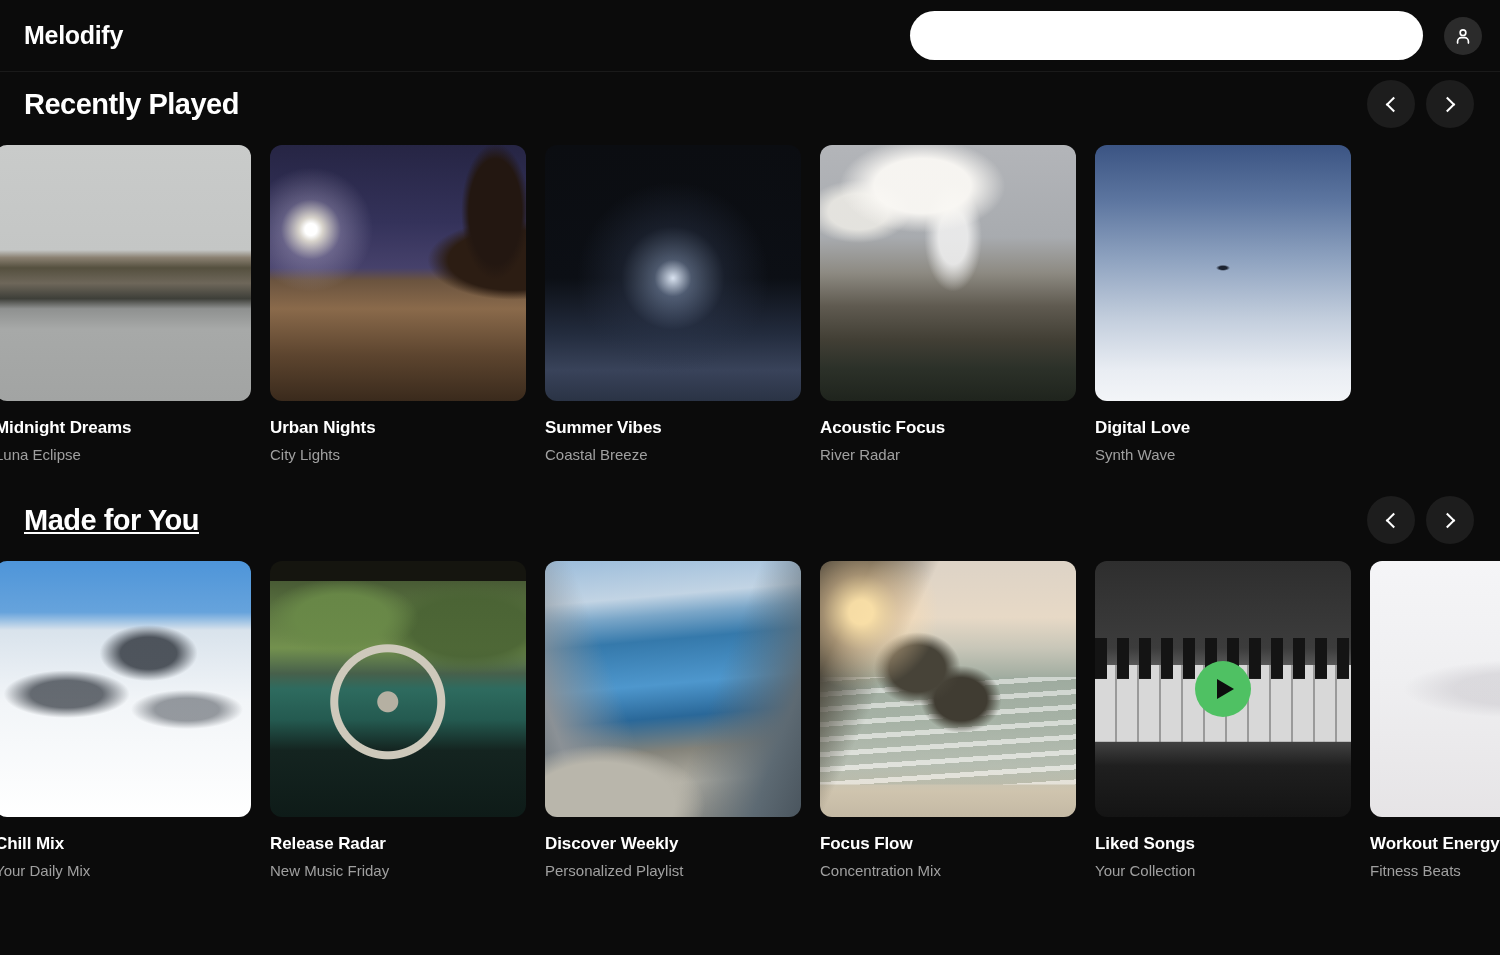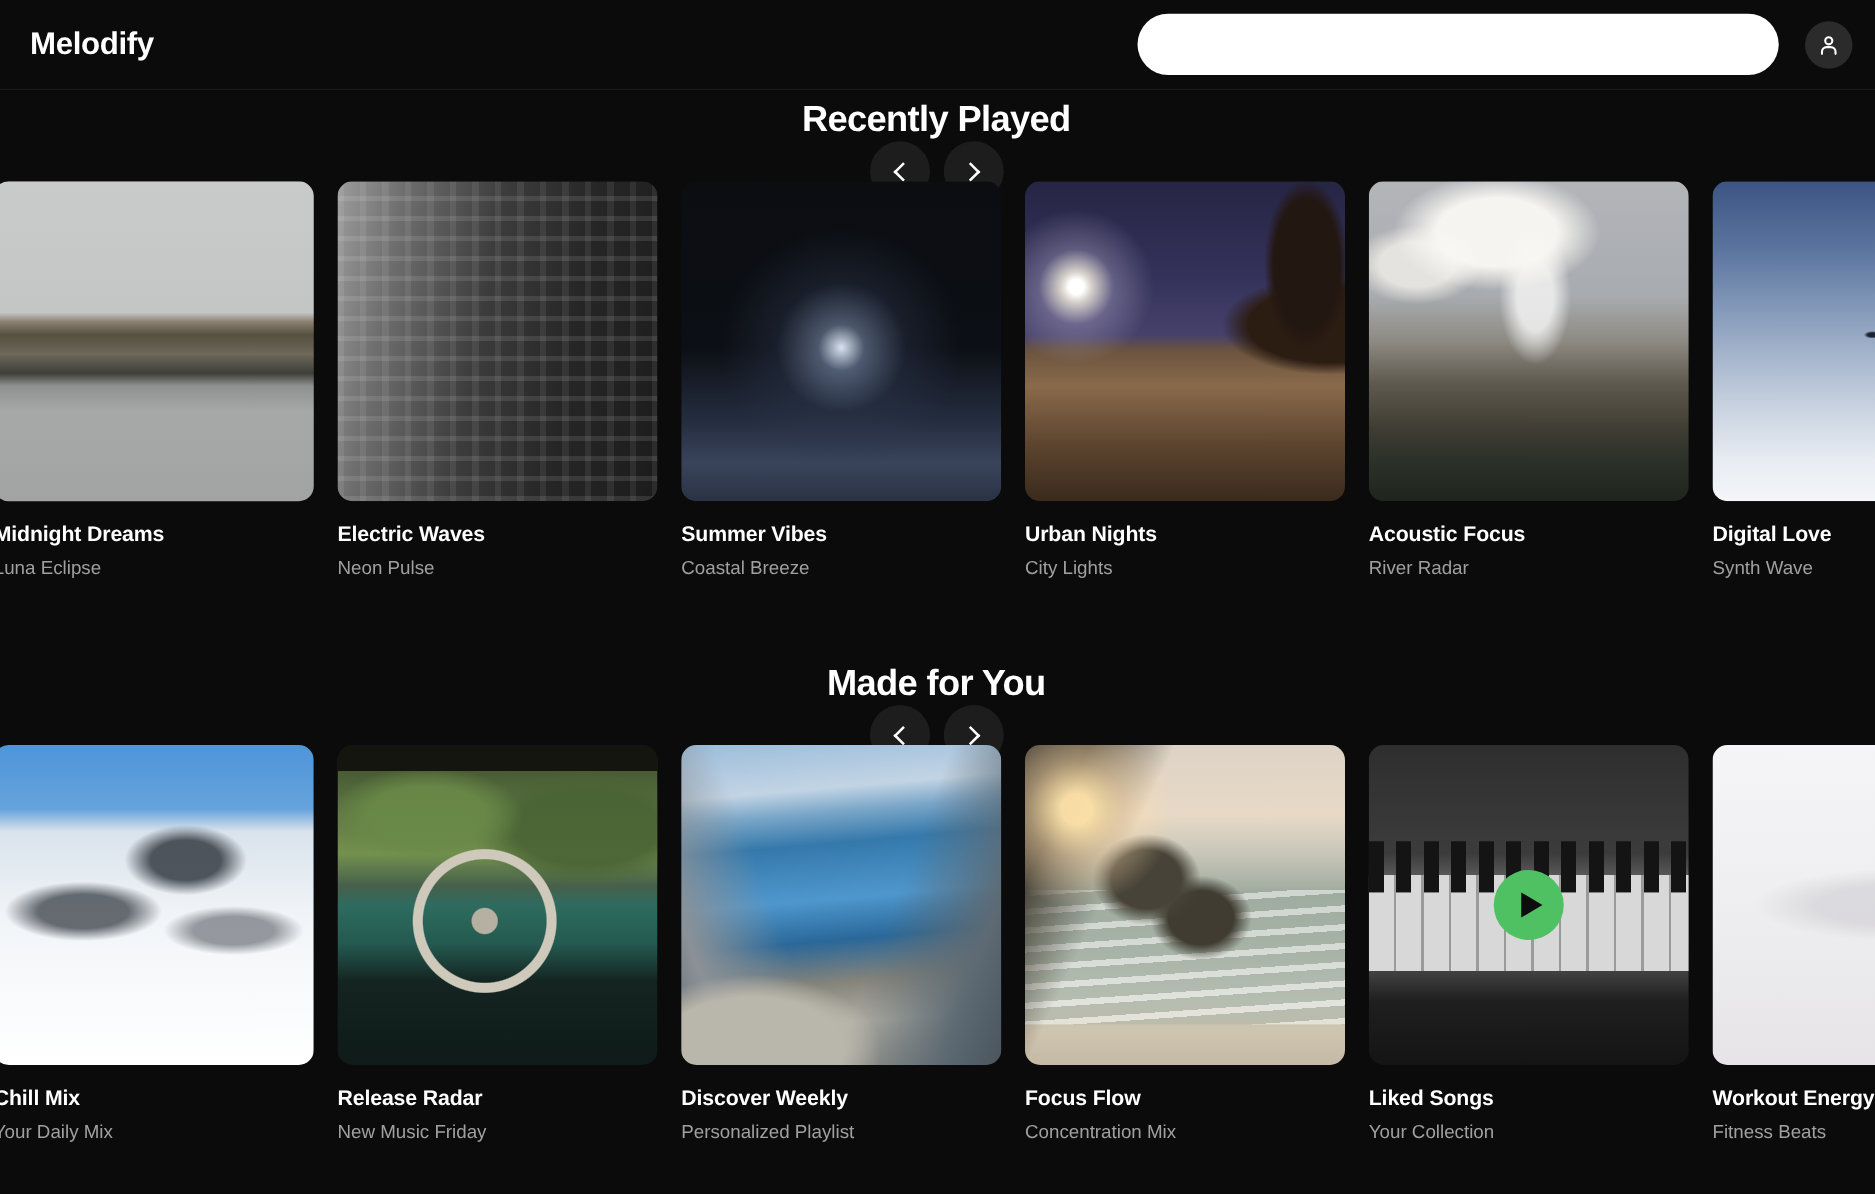--- a/index.html
+++ b/index.html
@@ -25,24 +25,24 @@
   }
   .avatar-btn {
     width: 38px; height: 38px; border-radius: 50%; background: #2b2b2b;
     border: none; display: flex; align-items: center; justify-content: center;
     cursor: pointer; padding: 0;
   }
 
   
   .section-head {
     display: flex; align-items: center; justify-content: space-between;
-    padding: 0 26px 0 24px; height: 48px; flex-direction: column;
+    padding: 0 26px 0 24px; height: 48px;
   }
   #section-0 .section-head { margin-top: 8px; }
-  #section-1 .section-head { margin-top: 68px; }
+  #section-1 .section-head { margin-top: 33px; text-decoration: underline; }
   .section-title { font-size: 29px; font-weight: 700; margin: 0; letter-spacing: -0.5px; }
   .arrows { display: flex; gap: 11px; }
   .arrow-btn {
     width: 48px; height: 48px; border-radius: 50%; background: #1d1d1d;
     border: none; display: flex; align-items: center; justify-content: center;
     cursor: pointer; padding: 0;
   }
   .chev {
     width: 11px; height: 11px; display: inline-block;
     border-top: 2.5px solid #fff; border-right: 2.5px solid #fff;
@@ -177,33 +177,28 @@
         </button>
       </div>
     </div>
     <div class="card-row">
         <div class="card">
           <div class="art art-ocean-jetty"></div>
           <div class="card-title">Midnight Dreams</div>
           <div class="card-subtitle">Luna Eclipse</div>
         </div>
         <div class="card">
-          <div class="art art-city-building"></div>
-          <div class="card-title">Electric Waves</div>
-          <div class="card-subtitle">Neon Pulse</div>
+          <div class="art art-desert-night"></div>
+          <div class="card-title">Urban Nights</div>
+          <div class="card-subtitle">City Lights</div>
         </div>
         <div class="card">
           <div class="art art-night-couple"></div>
           <div class="card-title">Summer Vibes</div>
           <div class="card-subtitle">Coastal Breeze</div>
-        </div>
-        <div class="card">
-          <div class="art art-desert-night"></div>
-          <div class="card-title">Urban Nights</div>
-          <div class="card-subtitle">City Lights</div>
         </div>
         <div class="card">
           <div class="art art-matterhorn"></div>
           <div class="card-title">Acoustic Focus</div>
           <div class="card-subtitle">River Radar</div>
         </div>
         <div class="card">
           <div class="art art-sky-bird"></div>
           <div class="card-title">Digital Love</div>
           <div class="card-subtitle">Synth Wave</div>

